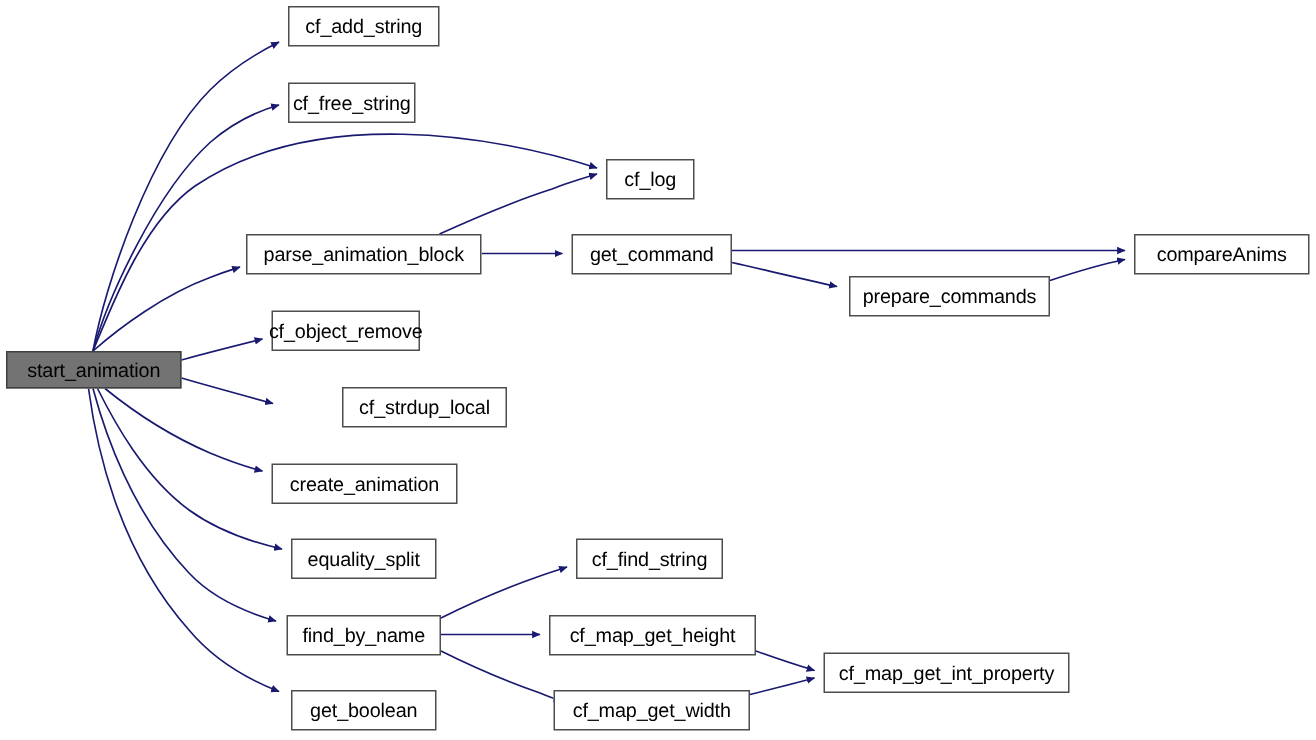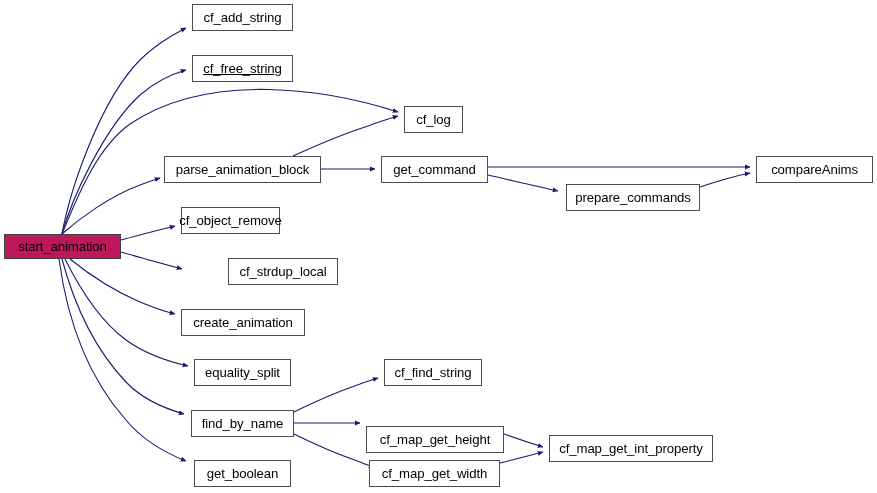--- a/index.html
+++ b/index.html
@@ -32,21 +32,21 @@
     color: #000000;
     font-size: 13.2px;
     line-height: 1;
     display: flex;
     align-items: center;
     justify-content: center;
     white-space: nowrap;
     letter-spacing: -0.1px;
   }
   .node.root {
-    background: #be185d;
+    background: #737373;
     border-color: #404040;
   }
   .node-label {
     display: block;
     padding: 0 7px;
   }
 </style>
 </head>
 <body>
 
@@ -82,21 +82,21 @@
       </g>
   </svg>
 
   <div id="node-group">
       <div class="node root" style="left: 4px; top: 234px; width: 117px; height: 25px;">
         <span class="node-label">start_animation</span>
       </div>
       <div class="node" style="left: 192px; top: 4px; width: 101px; height: 27px;">
         <span class="node-label">cf_add_string</span>
       </div>
-      <div class="node" style="left: 192px; top: 55px; width: 101px; height: 27px; text-decoration: underline;">
+      <div class="node" style="left: 192px; top: 55px; width: 85px; height: 27px;">
         <span class="node-label">cf_free_string</span>
       </div>
       <div class="node" style="left: 404px; top: 106px; width: 59px; height: 27px;">
         <span class="node-label">cf_log</span>
       </div>
       <div class="node" style="left: 164px; top: 156px; width: 157px; height: 27px;">
         <span class="node-label">parse_animation_block</span>
       </div>
       <div class="node" style="left: 381px; top: 156px; width: 107px; height: 27px;">
         <span class="node-label">get_command</span>
@@ -118,21 +118,21 @@
       </div>
       <div class="node" style="left: 194px; top: 359px; width: 97px; height: 27px;">
         <span class="node-label">equality_split</span>
       </div>
       <div class="node" style="left: 384px; top: 359px; width: 98px; height: 27px;">
         <span class="node-label">cf_find_string</span>
       </div>
       <div class="node" style="left: 191px; top: 410px; width: 103px; height: 27px;">
         <span class="node-label">find_by_name</span>
       </div>
-      <div class="node" style="left: 366px; top: 410px; width: 138px; height: 27px; margin-top: 16px;">
+      <div class="node" style="left: 366px; top: 410px; width: 138px; height: 27px;">
         <span class="node-label">cf_map_get_height</span>
       </div>
       <div class="node" style="left: 549px; top: 435px; width: 164px; height: 27px;">
         <span class="node-label">cf_map_get_int_property</span>
       </div>
       <div class="node" style="left: 194px; top: 460px; width: 97px; height: 27px;">
         <span class="node-label">get_boolean</span>
       </div>
       <div class="node" style="left: 369px; top: 460px; width: 131px; height: 27px;">
         <span class="node-label">cf_map_get_width</span>

